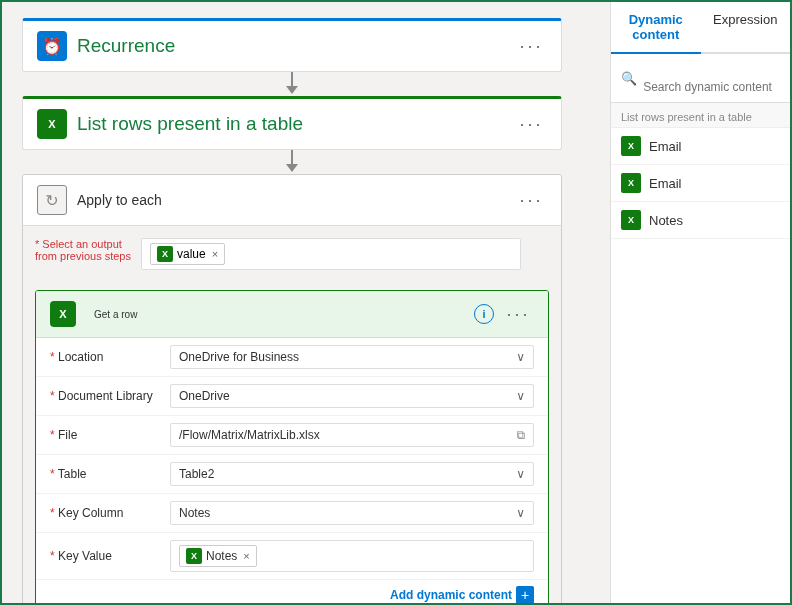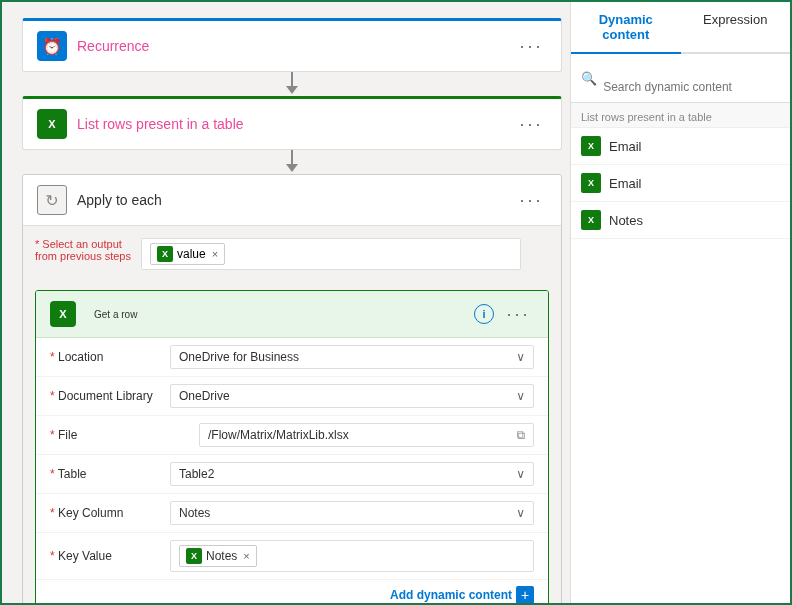--- a/index.html
+++ b/index.html
@@ -15,21 +15,21 @@
 
     .main-canvas {
       flex: 1;
       background: #f3f2f1;
       padding: 16px 20px;
       overflow: hidden;
       position: relative;
     }
 
     .right-panel {
-      width: 220px;
+      width: 180px;
       background: #fff;
       border-left: 1px solid #ddd;
       display: flex;
       flex-direction: column;
       overflow: hidden;
     }
 
     
     .flow-step {
       background: #fff;
@@ -69,22 +69,22 @@
       color: #fff;
     }
 
     .step-icon.green {
       background: #107c10;
       color: #fff;
     }
 
     .step-label {
       flex: 1;
-      font-size: 14px;
-      color: #ec4899;
+      font-size: 19px;
+      color: #15803d;
     }
 
     .step-more {
       color: #666;
       font-size: 18px;
       cursor: pointer;
       letter-spacing: 2px;
       padding: 0 4px;
     }
 
@@ -286,21 +286,20 @@
       justify-content: space-between;
     }
 
     .dropdown-arrow {
       color: #666;
       font-size: 12px;
     }
 
     .field-value.file-value {
       justify-content: space-between;
-      margin-left: 29px;
     }
 
     .file-icon {
       color: #888;
       font-size: 12px;
     }
 
     .key-value-row .field-value {
       display: flex;
       align-items: center;

